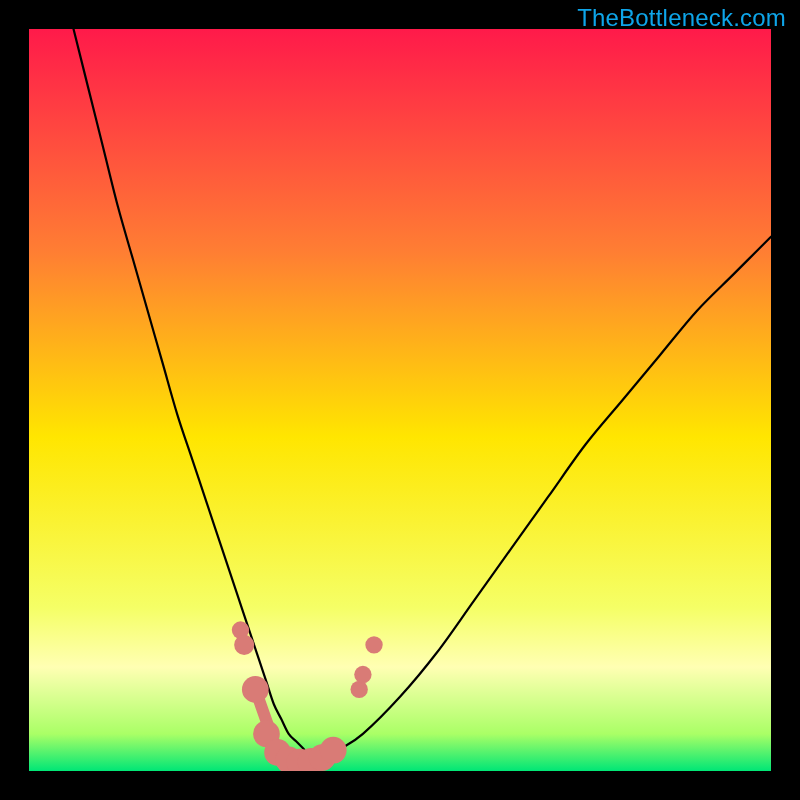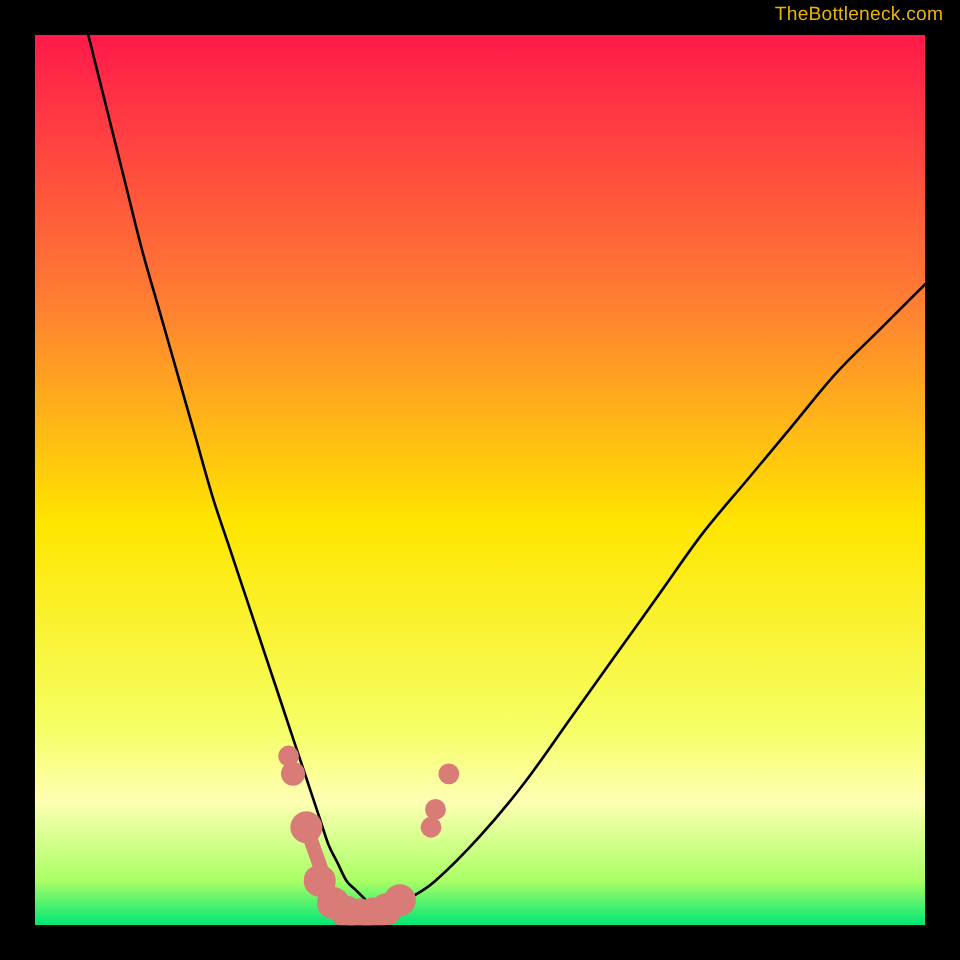--- a/index.html
+++ b/index.html
@@ -23,22 +23,22 @@
     left: 29px;
     top: 29px;
     width: 742px;
     height: 742px;
   }
   .watermark {
     position: absolute;
     top: 4px;
     right: 14px;
     font-family: Arial, Helvetica, sans-serif;
-    font-size: 16px;
-    color: #eab308;
+    font-size: 24px;
+    color: #0ea5e9;
     letter-spacing: 0.2px;
   }
 </style>
 </head>
 <body>
 
 <div class="frame">
   <svg class="plot" width="742" height="742" viewBox="0 0 742 742" preserveAspectRatio="none">
     <defs>
       <linearGradient id="bg-grad" x1="0" y1="0" x2="0" y2="1">

